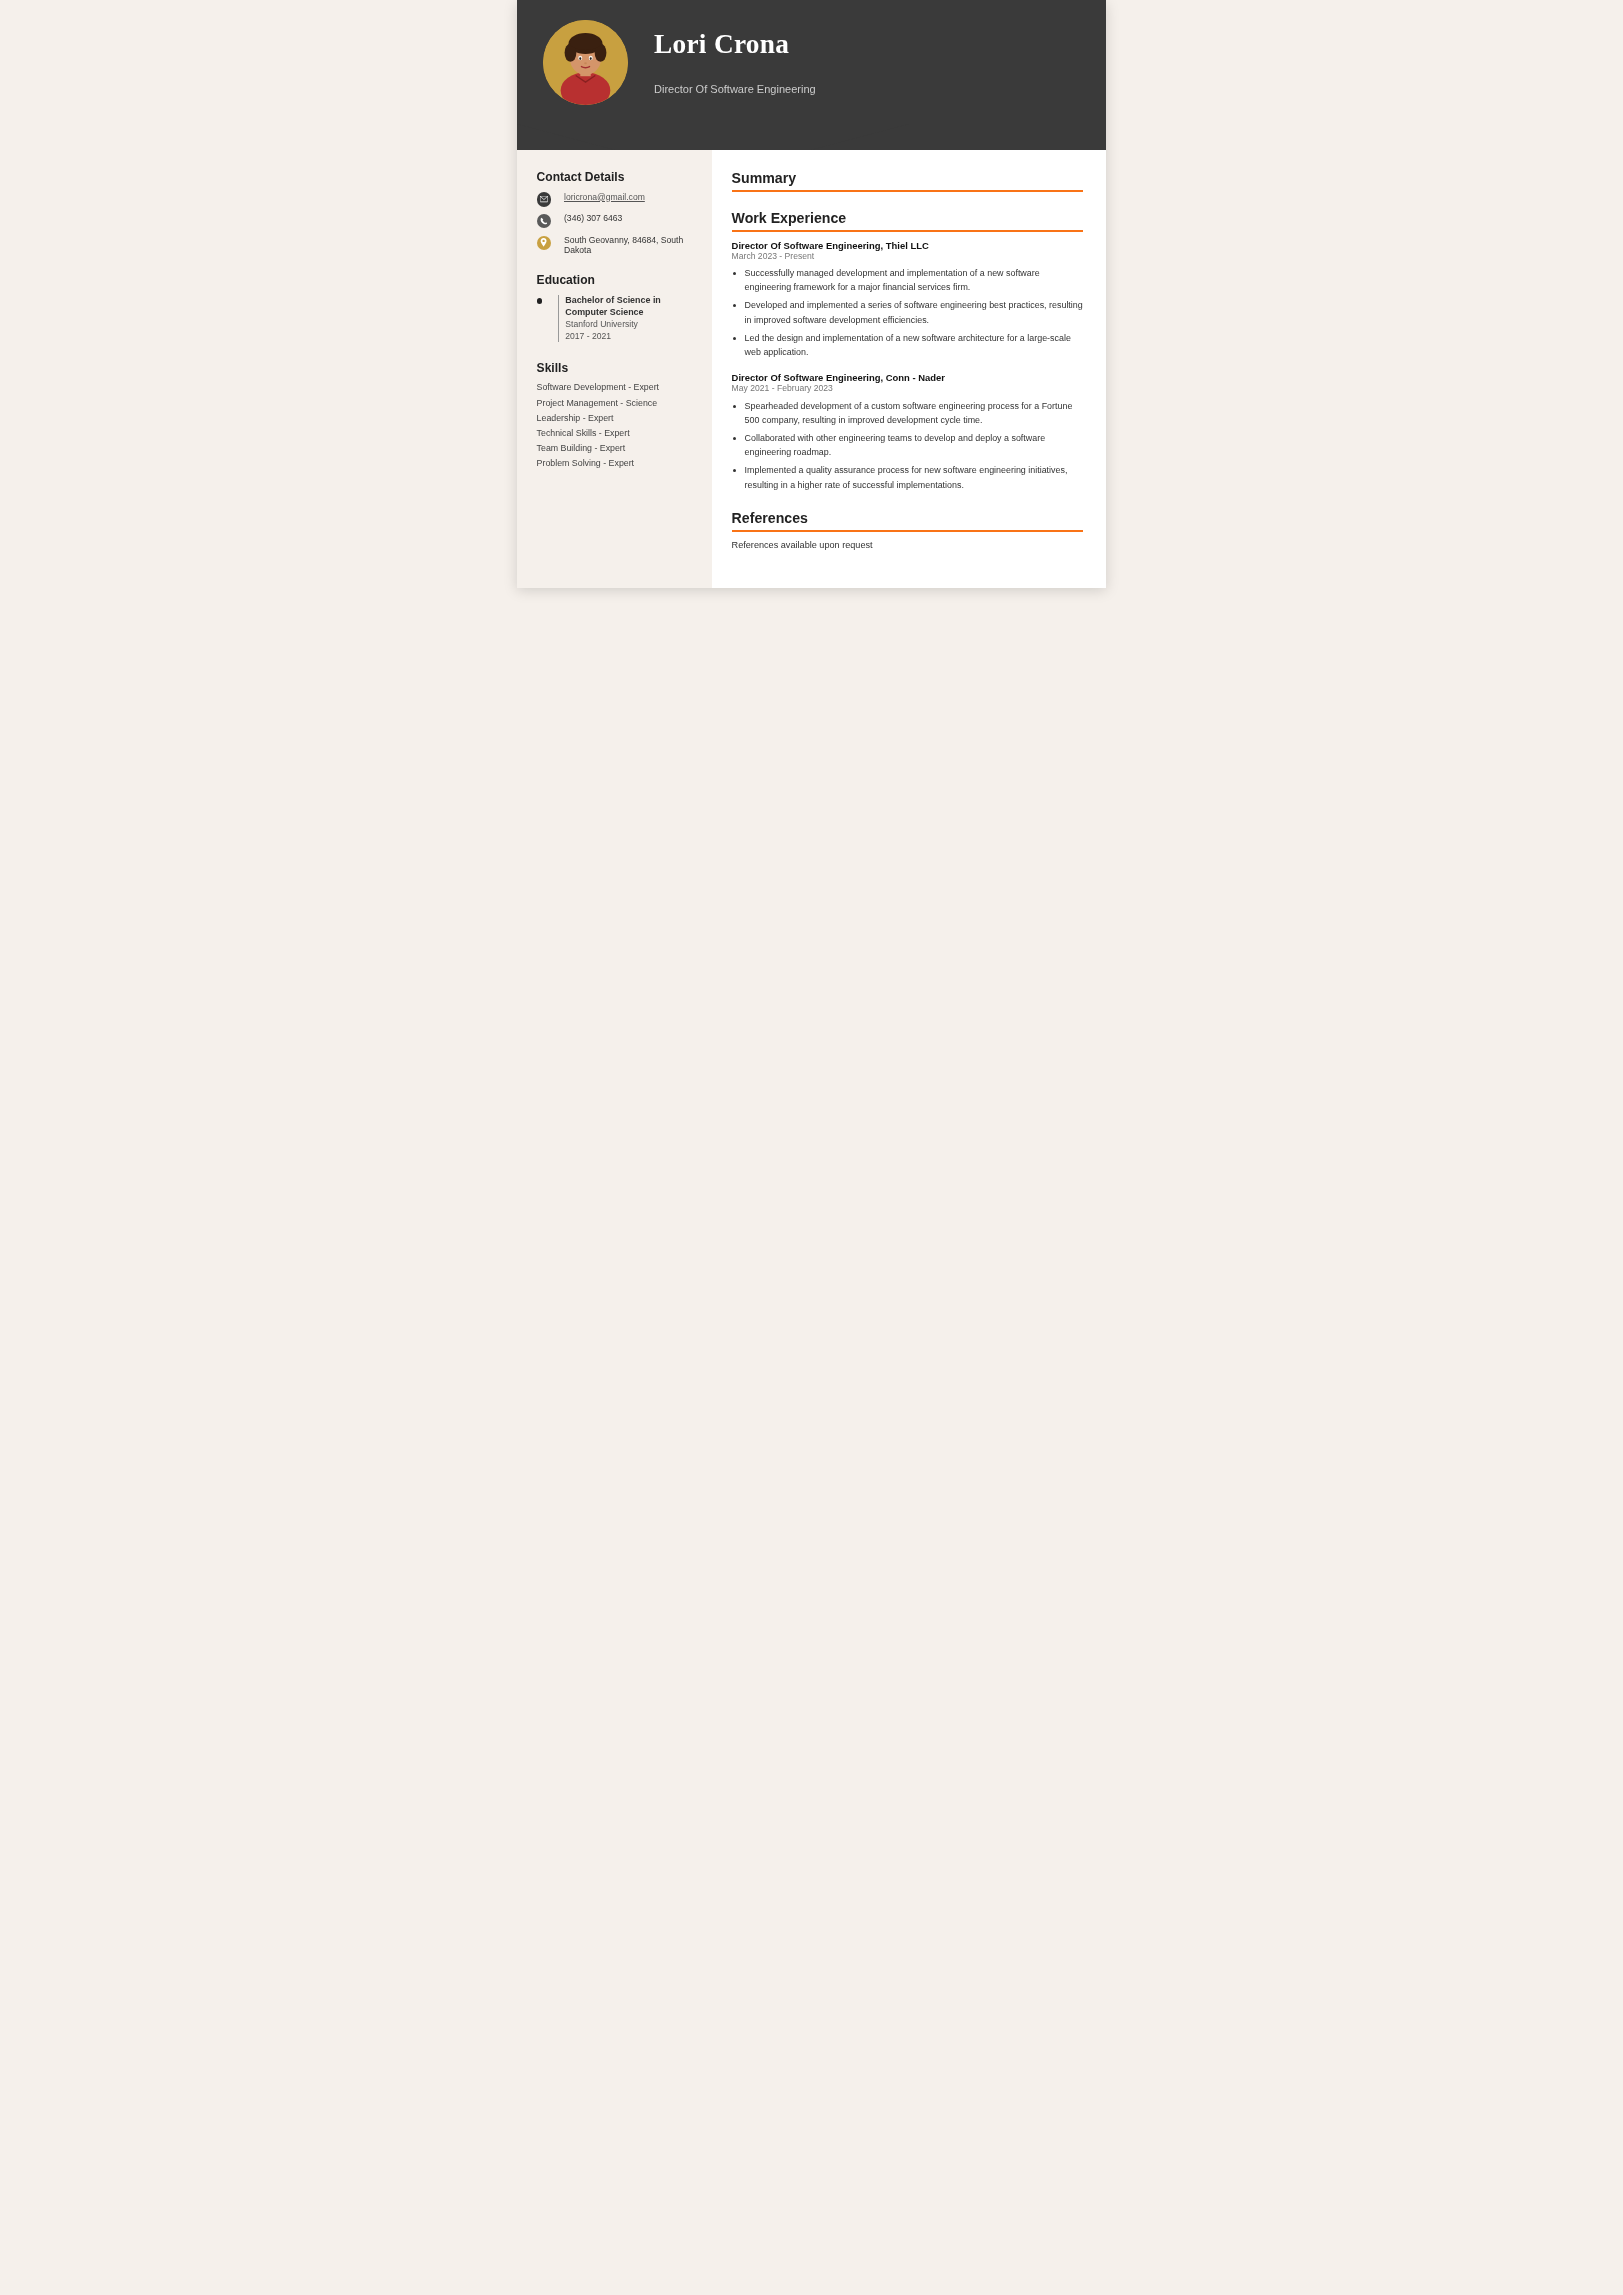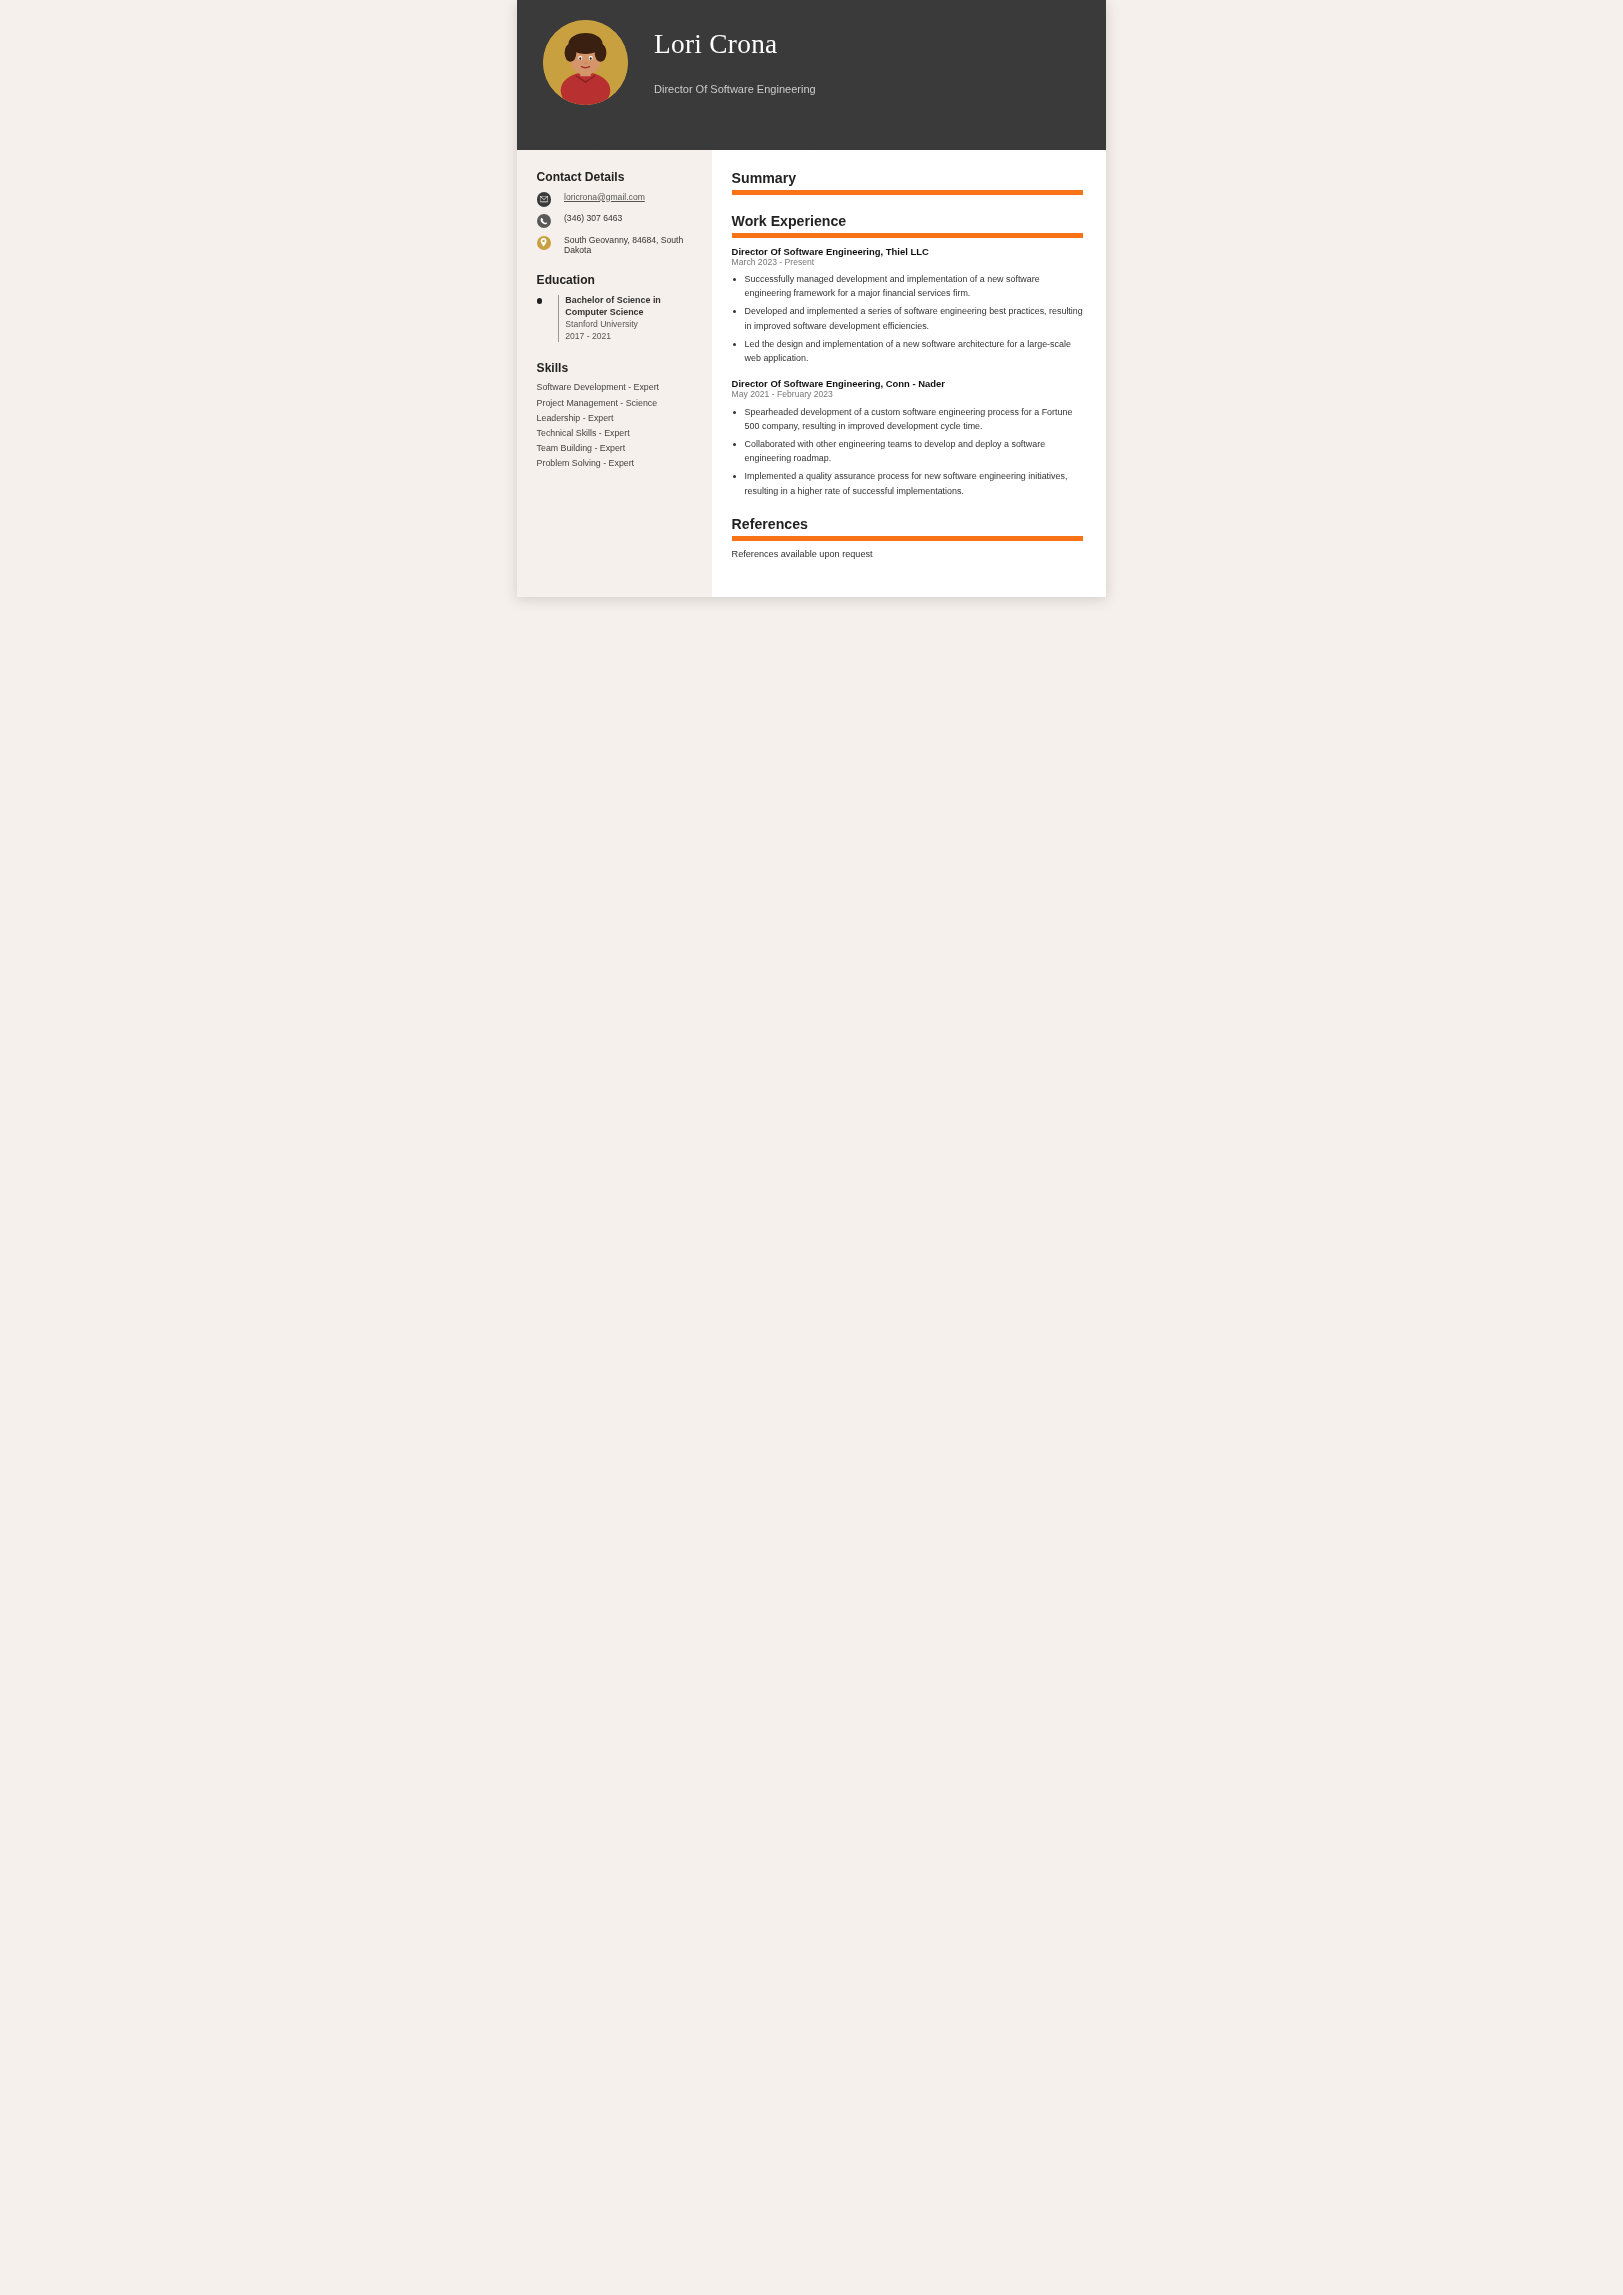--- a/index.html
+++ b/index.html
@@ -48,21 +48,21 @@
       width: 100%;
       height: 100%;
     }
 
     .header-text {
       color: white;
     }
 
     .header-text h1 {
       font-size: 2.6rem;
-      font-weight: 400;
+      font-weight: 700;
       letter-spacing: 0.3px;
       margin-bottom: 23px;
     }
 
     .header-text .title {
       font-size: 1.05rem;
       color: #cccccc;
       font-family: Arial, sans-serif;
       font-weight: 300;
     }
@@ -195,21 +195,21 @@
     }
 
     .section {
       margin-bottom: 18.3px;
     }
 
     .section-title {
       font-size: 1.35rem;
       font-weight: 700;
       color: #222;
-      border-bottom: 5px solid #f97316;
+      border-bottom: 2px solid #f97316;
       padding-bottom: 3.9px;
       margin-bottom: 7.9px;
       font-family: Arial, sans-serif;
     }
 
     .summary-text {
       font-family: Arial, sans-serif;
       font-size: 0.87rem;
       color: #333;
       line-height: 1.65;

